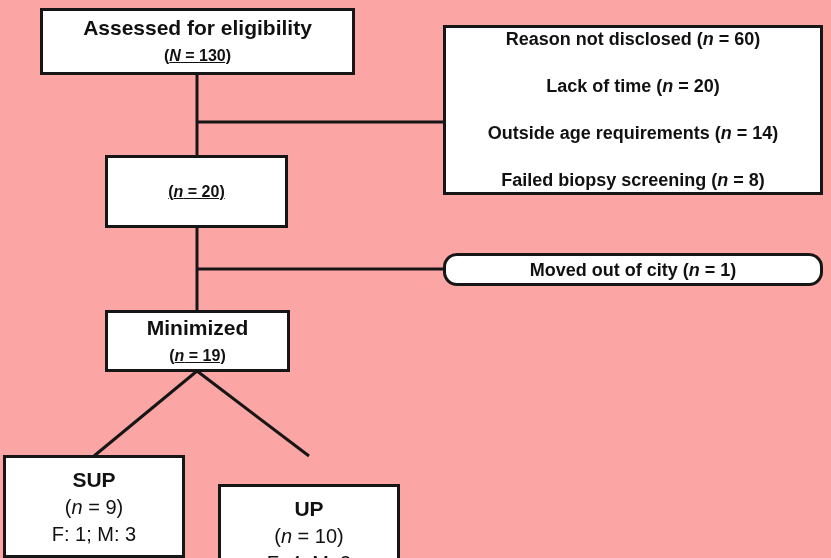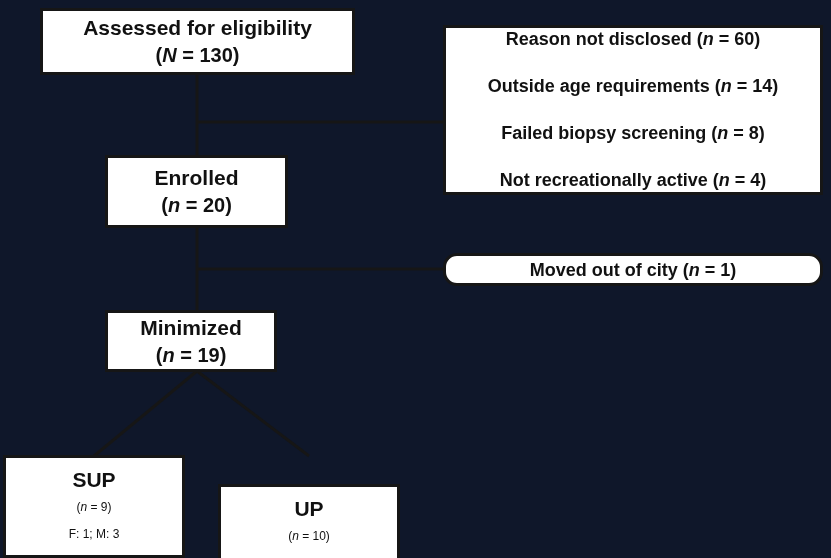--- a/index.html
+++ b/index.html
@@ -4,21 +4,21 @@
 <style>
   html, body {
     margin: 0;
     padding: 0;
     background: #ffffff;
   }
   #canvas {
     position: relative;
     width: 831px;
     height: 558px;
-    background: #0f172a;
+    background: #fca5a5;
     font-family: "Liberation Sans", sans-serif;
     color: #111111;
     overflow: hidden;
   }
   #connectors {
     position: absolute;
     left: 0;
     top: 0;
     width: 831px;
     height: 558px;
@@ -37,36 +37,37 @@
     z-index: 2;
   }
   .box .title {
     font-weight: bold;
     font-size: 21px;
     line-height: 28px;
     white-space: nowrap;
   }
   .box .subline {
     font-weight: bold;
-    font-size: 20px;
+    font-size: 16px;
     line-height: 27px;
     white-space: nowrap;
+    text-decoration: underline;
   }
   .box .subline-regular {
     font-weight: normal;
-    font-size: 12px;
+    font-size: 20px;
     line-height: 27px;
     white-space: nowrap;
   }
   
   #box-assessed   { left: 40px;  top: 8px;   width: 315px; height: 67px;  }
   #box-excluded   { left: 443px; top: 25px;  width: 380px; height: 170px; gap: 20px; }
   #box-enrolled   { left: 105px; top: 155px; width: 183px; height: 73px;  }
   #box-moved      { left: 443px; top: 253px; width: 380px; height: 33px; border-radius: 14px;  }
-  #box-minimized  { left: 105px; top: 310px; width: 172px; height: 62px;  }
+  #box-minimized  { left: 105px; top: 310px; width: 185px; height: 62px;  }
   #box-sup        { left: 3px;   top: 455px; width: 182px; height: 103px; }
   #box-up         { left: 218px; top: 455px; width: 182px; height: 103px; margin-top: 29px; }
 
   #box-excluded .excl-line {
     font-weight: bold;
     font-size: 18px;
     line-height: 27px;
     white-space: nowrap;
   }
   #box-moved .excl-line {
@@ -103,27 +104,26 @@
     <line x1="197" y1="371" x2="309" y2="456" stroke="#161616" stroke-width="3"></line>
   </svg>
 
   <div class="box" id="box-assessed">
     <div class="title">Assessed for eligibility</div>
     <div class="subline">(<i>N</i> = 130)</div>
   </div>
 
   <div class="box" id="box-excluded">
     <div class="excl-line">Reason not disclosed (<i>n</i> = 60)</div>
+    <div class="excl-line">Lack of time (<i>n</i> = 20)</div>
     <div class="excl-line">Outside age requirements (<i>n</i> = 14)</div>
     <div class="excl-line">Failed biopsy screening (<i>n</i> = 8)</div>
-    <div class="excl-line">Not recreationally active (<i>n</i> = 4)</div>
   </div>
 
   <div class="box" id="box-enrolled">
-    <div class="title">Enrolled</div>
     <div class="subline">(<i>n</i> = 20)</div>
   </div>
 
   <div class="box" id="box-moved">
     <div class="excl-line">Moved out of city (<i>n</i> = 1)</div>
   </div>
 
   <div class="box" id="box-minimized">
     <div class="title">Minimized</div>
     <div class="subline">(<i>n</i> = 19)</div>

